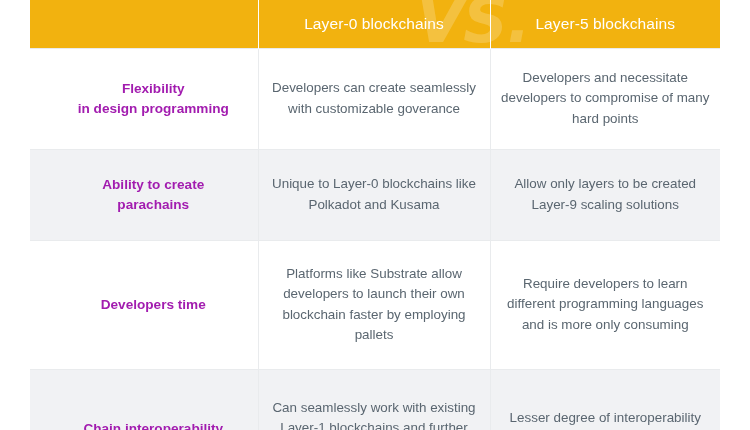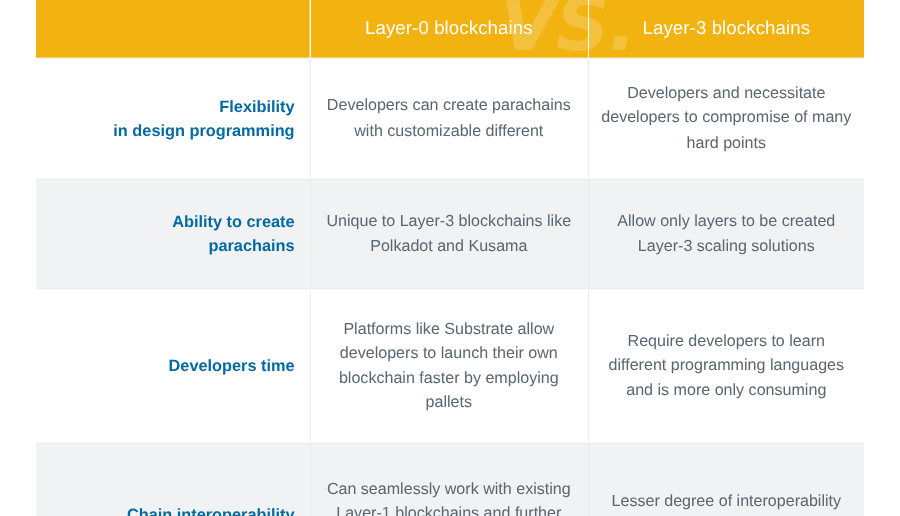--- a/index.html
+++ b/index.html
@@ -83,24 +83,24 @@
   .td {
     vertical-align: middle;
     padding: 14px 10px;
     font-size: 13.4px;
     line-height: 1.52;
     color: #5A6670;
     text-align: center;
     border-top: 1px solid #E9EBED;
   }
   .td-feature {
-    text-align: right;
+    text-align: center;
     padding-left: 31px;
     padding-right: 12px;
-    color: #0369a1;
+    color: #a21caf;
     font-weight: bold;
     font-size: 13.6px;
     line-height: 1.45;
     border-top-color: #E9EBED;
   }
   .td-sep {
     border-left: 1px solid #E9EBED;
   }
 
   
@@ -120,42 +120,42 @@
     <colgroup>
       <col style="width:228px">
       <col style="width:232px">
       <col style="width:230px">
     </colgroup>
 
     <thead>
       <tr class="thead-row">
         <th class="th th-blank"></th>
         <th class="th th-divider">Layer-0 blockchains</th>
-        <th class="th th-divider">Layer-3 blockchains</th>
+        <th class="th th-divider">Layer-5 blockchains</th>
       </tr>
     </thead>
 
     <tbody>
 
       <tr class="row-white r1">
         <td class="td td-feature">
           <span>Flexibility</span><br>
           <span>in design programming</span>
         </td>
-        <td class="td td-sep">Developers can create parachains with customizable different</td>
+        <td class="td td-sep">Developers can create seamlessly with customizable goverance</td>
         <td class="td td-sep">Developers and necessitate developers to compromise of many hard points</td>
       </tr>
 
       <tr class="row-gray r2">
         <td class="td td-feature">
           <span>Ability to create</span><br>
           <span>parachains</span>
         </td>
-        <td class="td td-sep">Unique to Layer-3 blockchains like Polkadot and Kusama</td>
-        <td class="td td-sep">Allow only layers to be created Layer-3 scaling solutions</td>
+        <td class="td td-sep">Unique to Layer-0 blockchains like Polkadot and Kusama</td>
+        <td class="td td-sep">Allow only layers to be created Layer-9 scaling solutions</td>
       </tr>
 
       <tr class="row-white r3">
         <td class="td td-feature">
           <span>Developers time</span>
         </td>
         <td class="td td-sep">Platforms like Substrate allow developers to launch their own blockchain faster by employing pallets</td>
         <td class="td td-sep">Require developers to learn different programming languages and is more only consuming</td>
       </tr>
 

